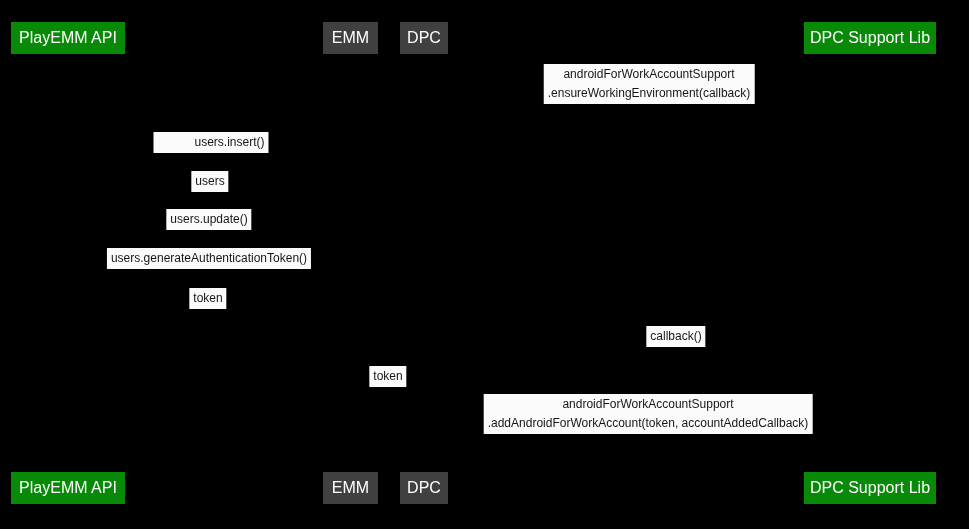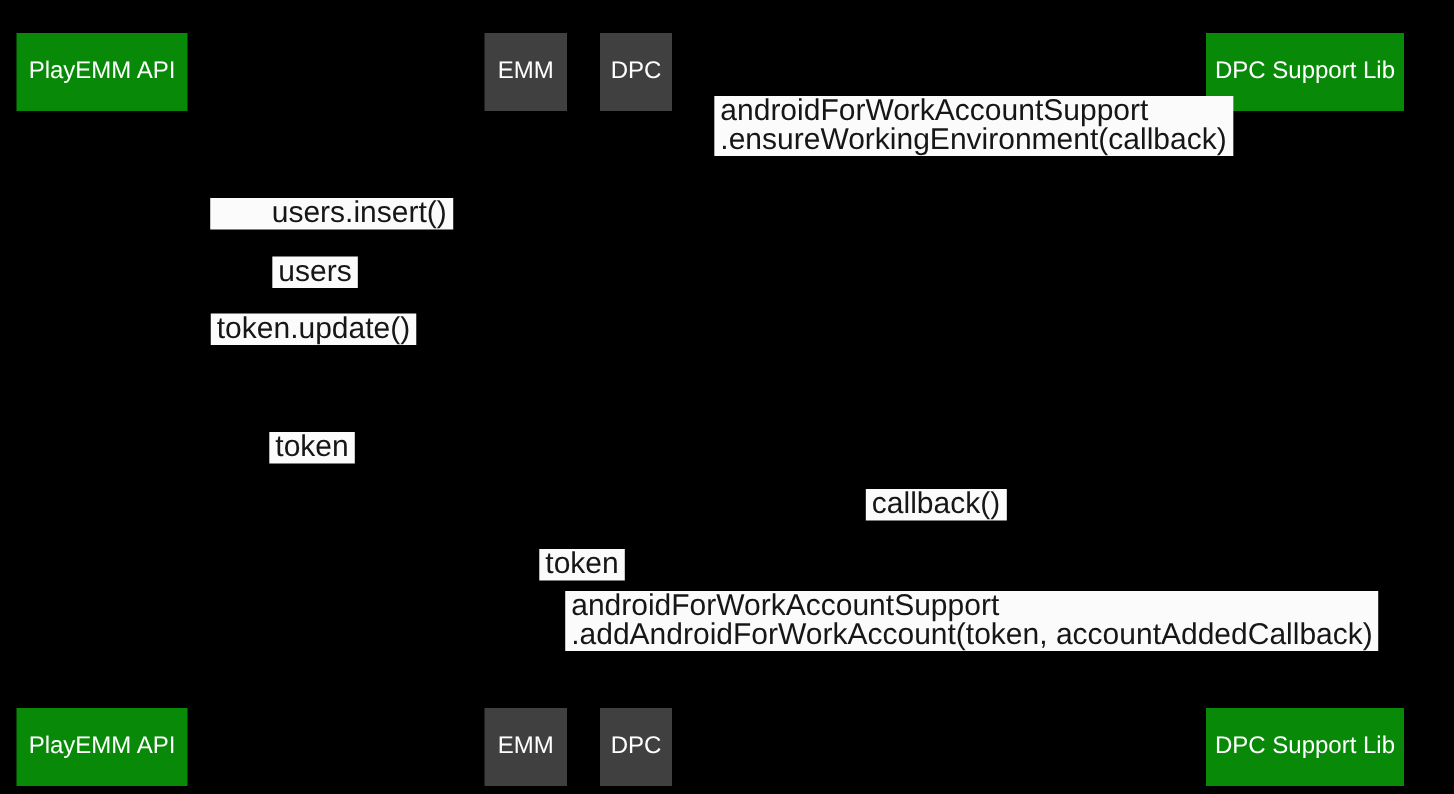--- a/index.html
+++ b/index.html
@@ -10,58 +10,60 @@
   .stage {
     position: relative;
     width: 969px;
     height: 529px;
     background: #000000;
     overflow: hidden;
     font-family: "Liberation Sans", sans-serif;
   }
   .actor {
     position: absolute;
-    height: 52px;
+    height: 32px;
     display: flex;
     align-items: center;
     justify-content: center;
     color: #ffffff;
     font-size: 16px;
     box-sizing: border-box;
   }
   .actor.green { background: #088a08; }
   .actor.blue  { background: #404040; }
   .msg {
     position: absolute;
     transform: translateX(-50%);
     background: #fbfbfb;
     color: #161616;
-    font-size: 20px;
+    font-size: 12px;
     line-height: 19px;
     padding: 1px 4px;
     white-space: pre;
+    text-align: center;
   }
 </style>
 </head>
 <body>
 
 <div class="stage">
 
   <div class="actor green" style="left:11px;  top:22px; width:114px;">PlayEMM API</div>
   <div class="actor blue" style="left:323px; top:22px; width:55px;">EMM</div>
   <div class="actor blue" style="left:400px; top:22px; width:48px;">DPC</div>
   <div class="actor green" style="left:804px; top:22px; width:132px;">DPC Support Lib</div>
 
   <div class="msg" style="left:649px; top:64px;">androidForWorkAccountSupport
 .ensureWorkingEnvironment(callback)</div>
-  <div class="msg" style="left:221px; top:132px;padding-left:41px;">users.insert()</div>
+  <div class="msg" style="left:211px; top:132px;padding-left:41px;">users.insert()</div>
   <div class="msg" style="left:210px; top:171px;">users</div>
-  <div class="msg" style="left:209px; top:209px;">token.update()</div>
+  <div class="msg" style="left:209px; top:209px;">users.update()</div>
+  <div class="msg" style="left:209px; top:248px;">users.generateAuthenticationToken()</div>
   <div class="msg" style="left:208px; top:288px;">token</div>
-  <div class="msg" style="left:624px; top:326px;">callback()</div>
+  <div class="msg" style="left:676px; top:326px;">callback()</div>
   <div class="msg" style="left:388px; top:366px;">token</div>
   <div class="msg" style="left:648px; top:394px;">androidForWorkAccountSupport
 .addAndroidForWorkAccount(token, accountAddedCallback)</div>
 
   <div class="actor green" style="left:11px;  top:472px; width:114px;">PlayEMM API</div>
   <div class="actor blue" style="left:323px; top:472px; width:55px;">EMM</div>
   <div class="actor blue" style="left:400px; top:472px; width:48px;">DPC</div>
   <div class="actor green" style="left:804px; top:472px; width:132px;">DPC Support Lib</div>
 
 </div>

